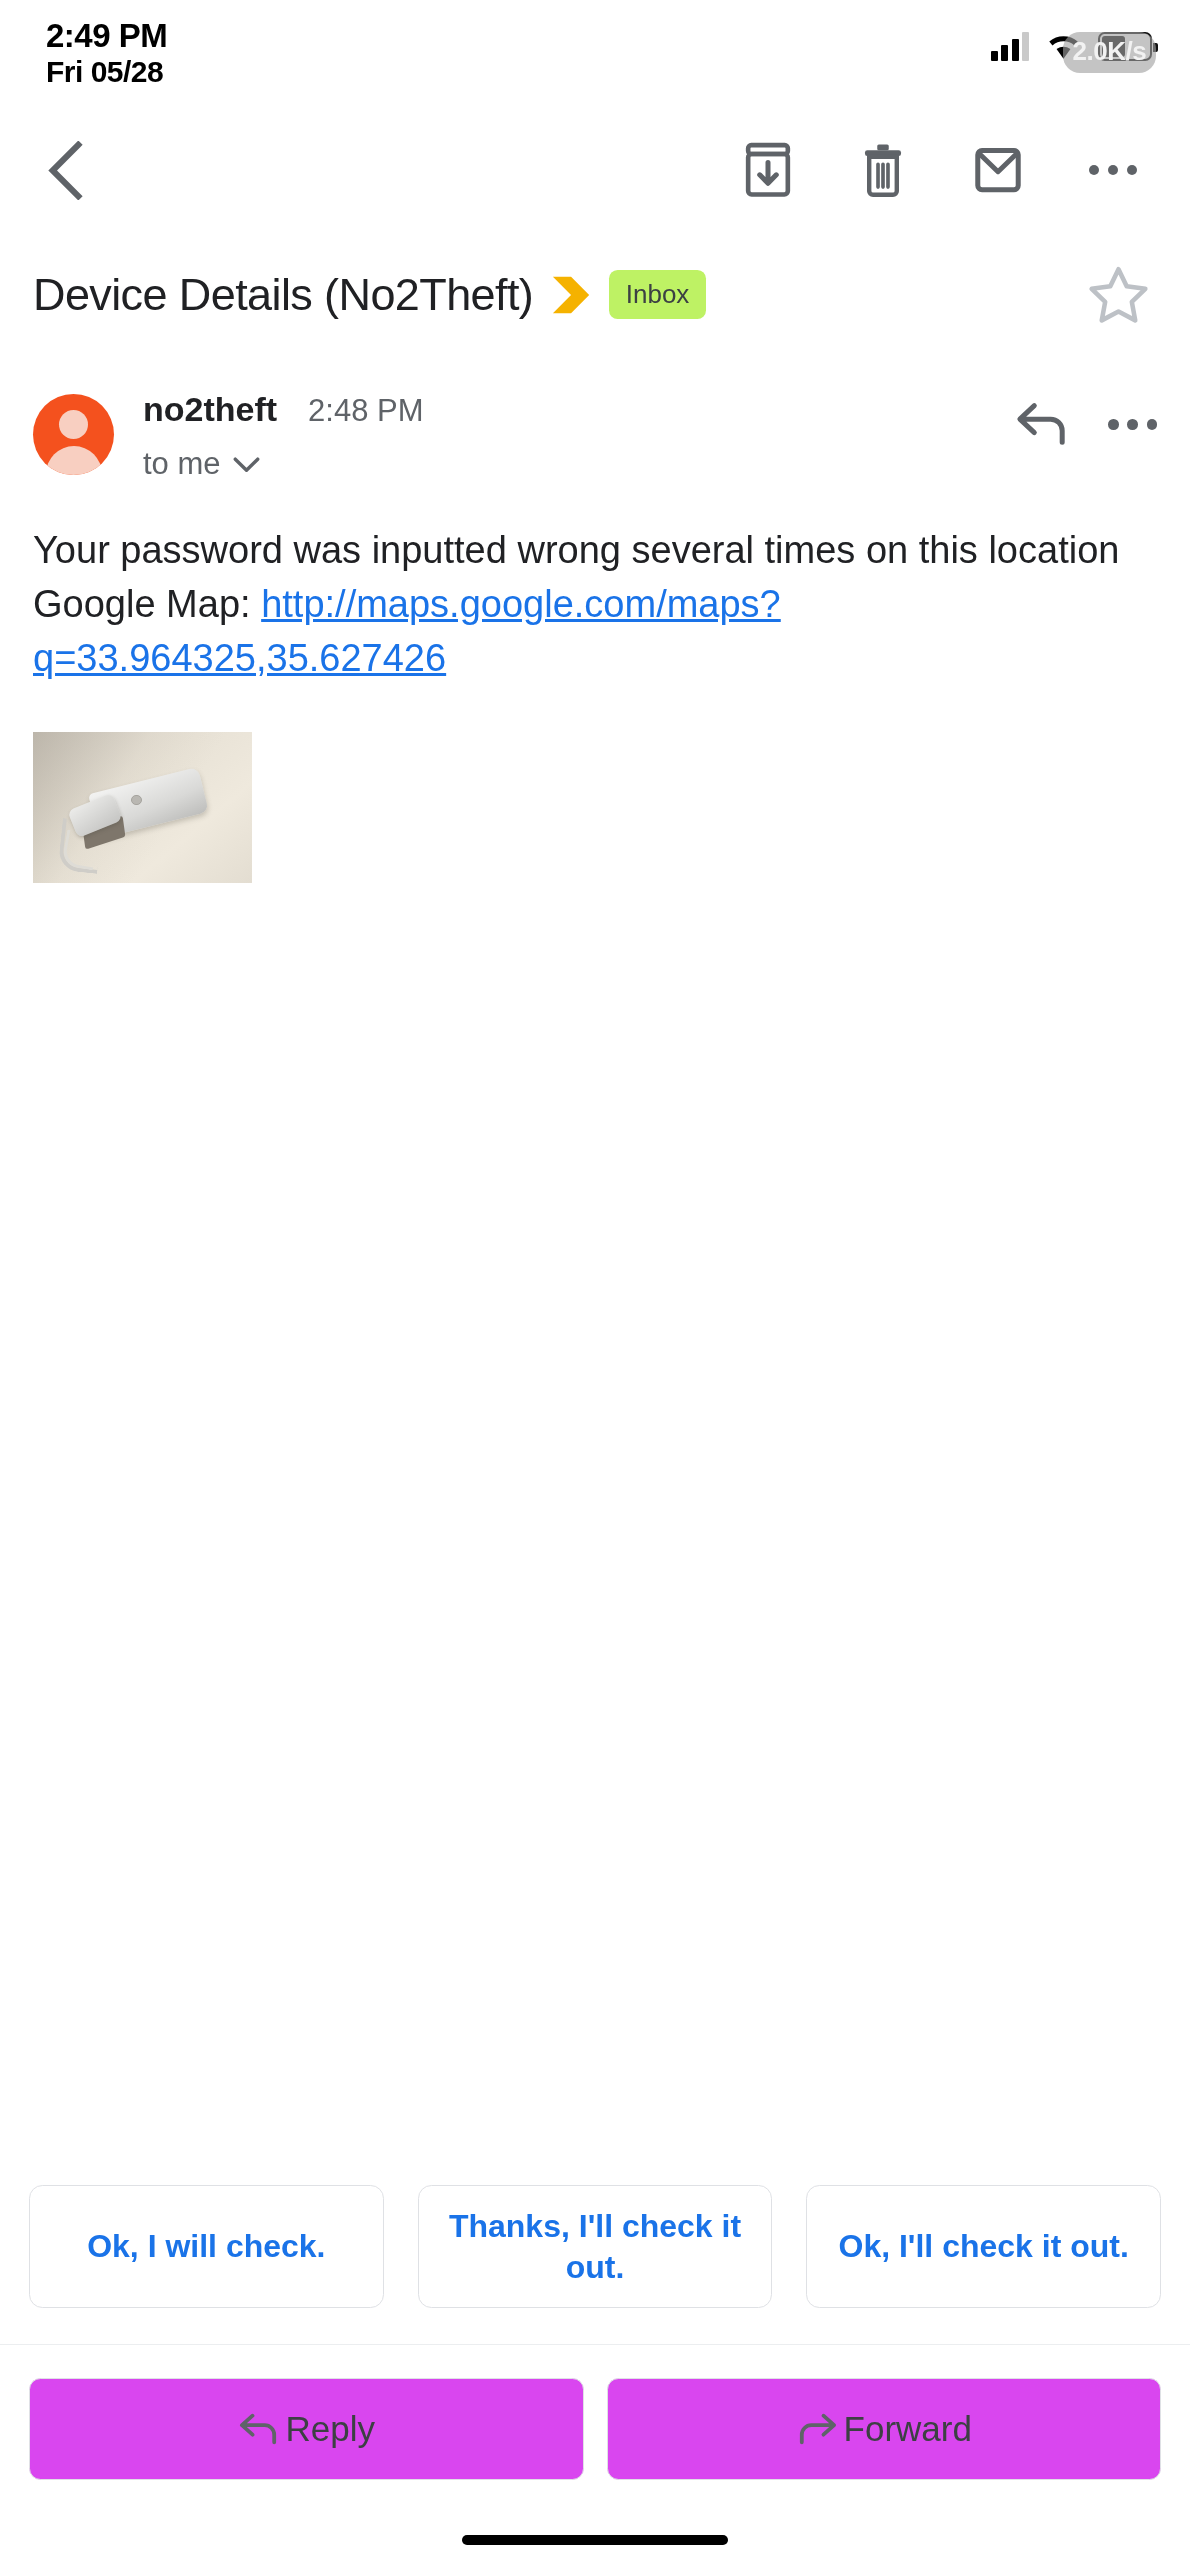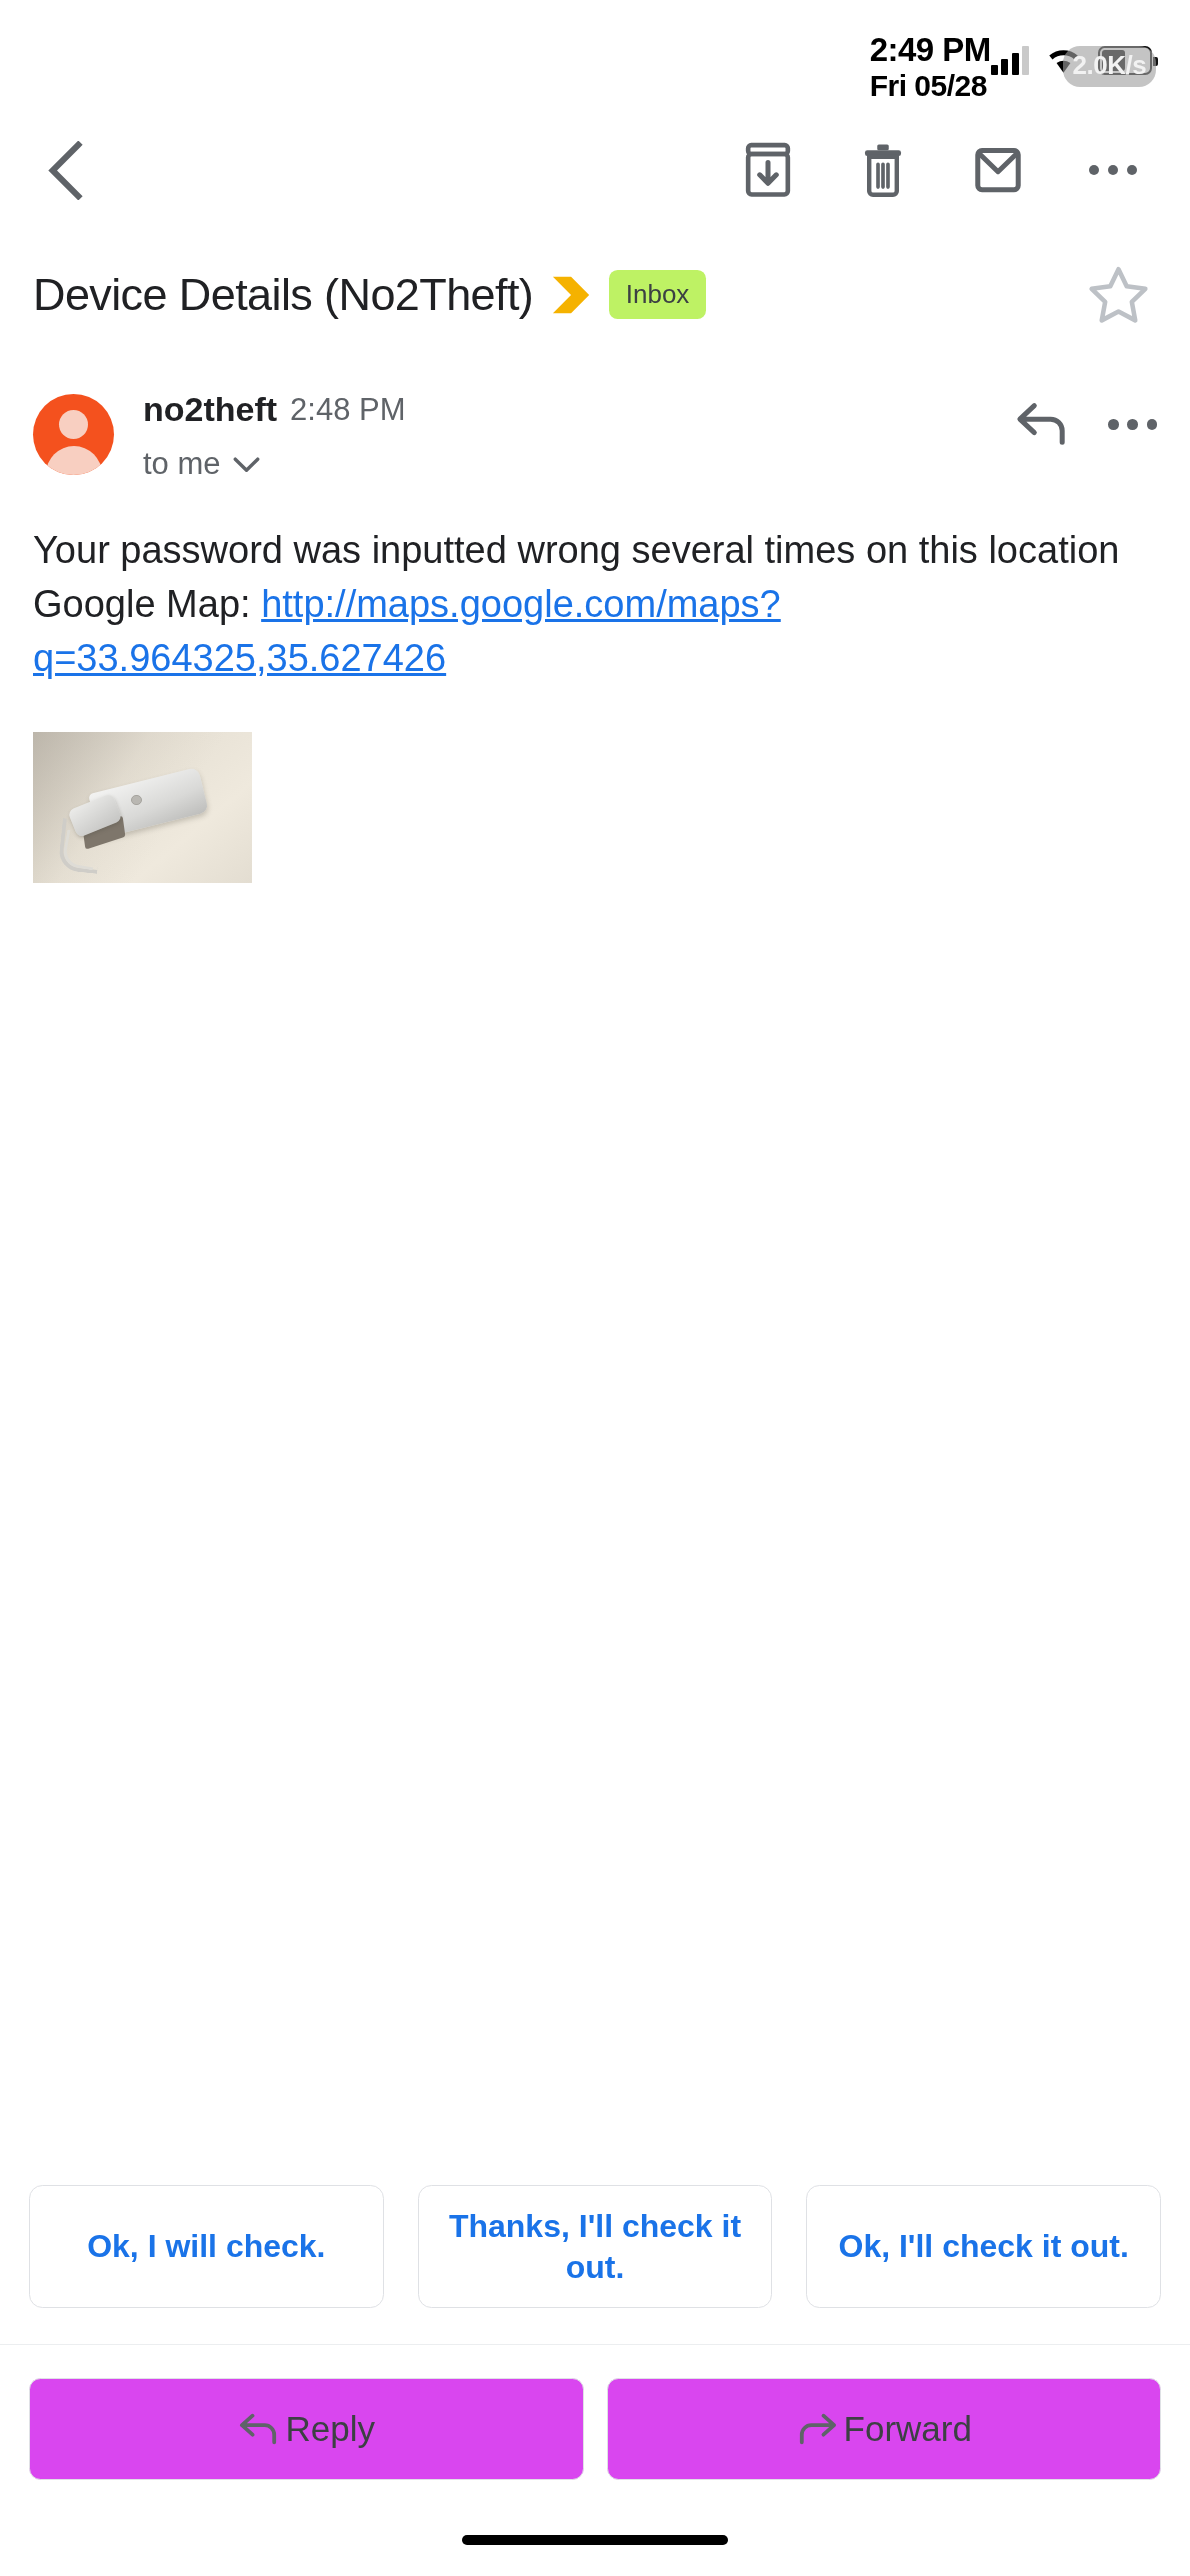--- a/index.html
+++ b/index.html
@@ -14,22 +14,22 @@
     color: #202124;
     overflow: hidden;
     position: relative;
   }
 
   
   .statusbar {
     height: 115px;
     display: flex;
     align-items: flex-start;
-    justify-content: flex-end;
-    padding: 31px 38px 0 46px;
+    justify-content: space-between;
+    padding: 17px 38px 0 46px;
     box-sizing: border-box;
   }
   .status-left {
     display: flex;
     flex-direction: column;
     line-height: 1.15;
   }
   .status-time {
     font-size: 33px;
     font-weight: bold;
@@ -212,22 +212,22 @@
     background: #f8cfc1;
     left: 12.5px; top: 52px;
   }
   .sender-meta {
     margin-left: 29px;
     display: flex;
     flex-direction: column;
   }
   .sender-line1 {
     display: flex;
-    align-items: center;
-    gap: 13px;
+    align-items: flex-end;
+    gap: 31px;
   }
   .sender-name {
     font-size: 34px;
     font-weight: bold;
     color: #202124;
   }
   .sender-time {
     font-size: 31px;
     color: #5f6368;
   }

